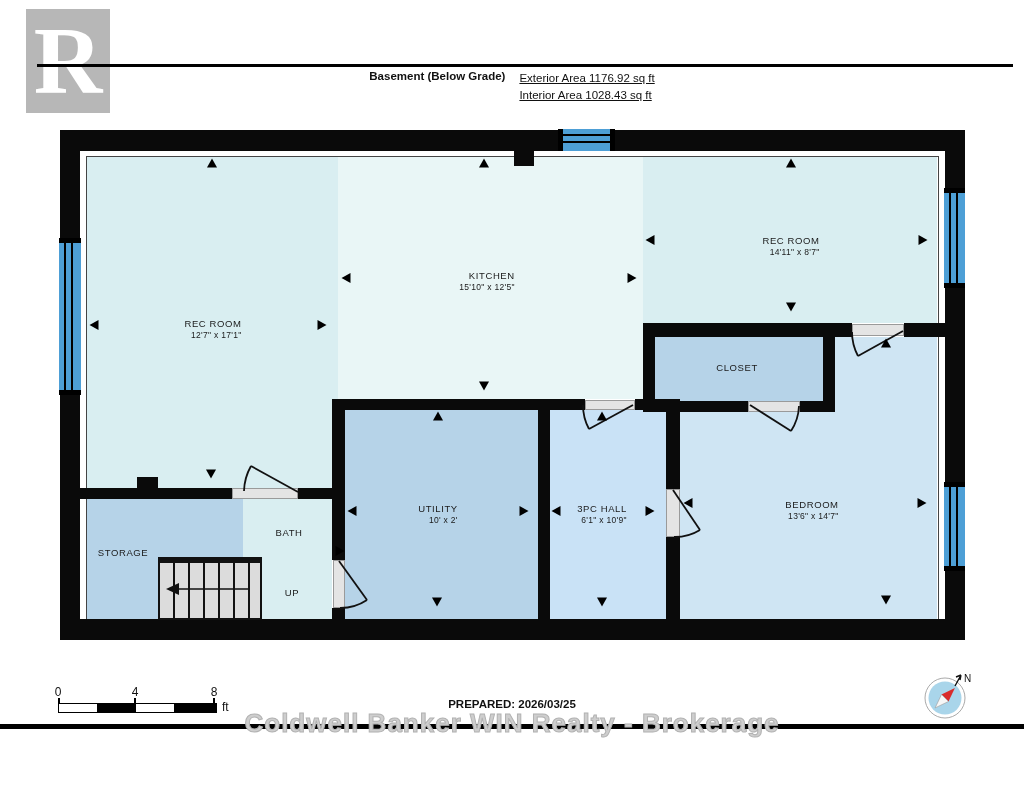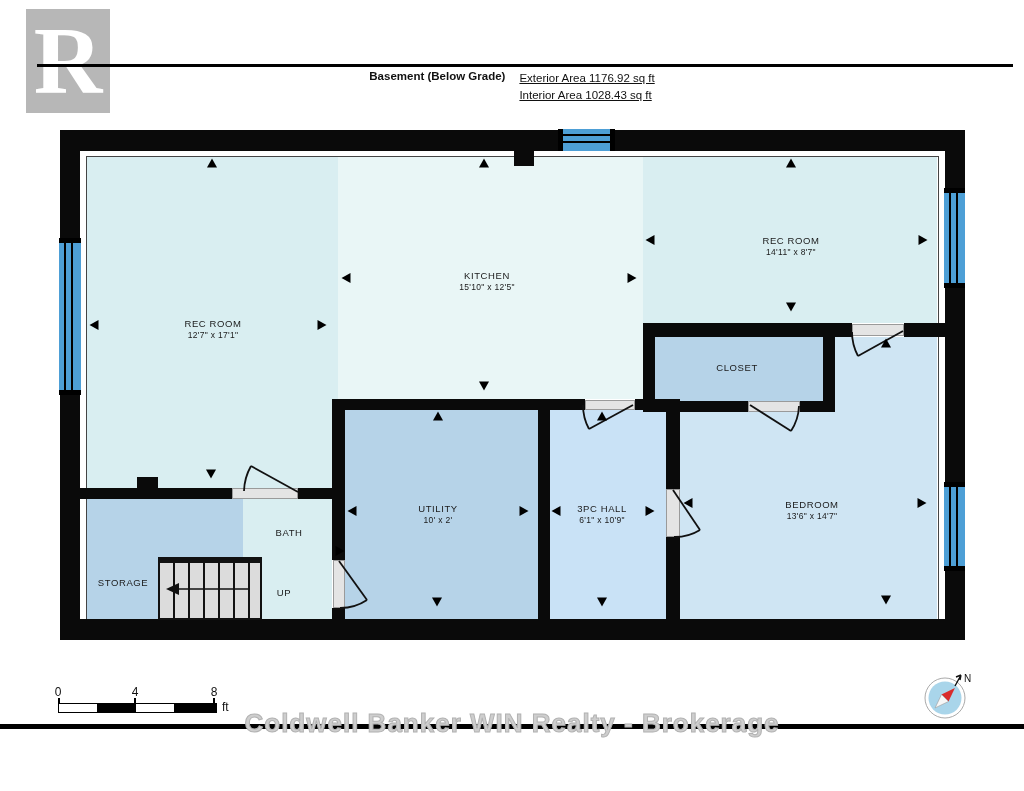--- a/index.html
+++ b/index.html
@@ -26,21 +26,21 @@
   .win{position:absolute;background:var(--windowBlue);z-index:5;box-sizing:border-box;}
   .win.v{border-top:5px solid #000;border-bottom:5px solid #000;
          background-image:linear-gradient(90deg,transparent 0 5px,#000 5px 7px,transparent 7px 12px,#000 12px 14px,transparent 14px);}
   .win.h{border-left:5px solid #000;border-right:5px solid #000;
          background-image:linear-gradient(transparent 0 5px,#000 5px 7px,transparent 7px 12px,#000 12px 14px,transparent 14px);}
   .door{position:absolute;background:var(--doorGray);border:1px solid #9a9a9a;box-sizing:border-box;z-index:6;}
   .stairs{position:absolute;left:158px;top:557px;width:104px;height:63px;background:var(--stairGray);
           border:2px solid #111;border-top:6px solid #111;box-sizing:border-box;z-index:6;
           background-image:repeating-linear-gradient(90deg,transparent 0 13px,#111 13px 15px);}
   .overlay{position:absolute;left:0;top:0;z-index:7;pointer-events:none;}
-  .rlabel{position:absolute;transform:translate(-50%,-50%);text-align:center;z-index:8;white-space:nowrap;}
+  .rlabel{position:absolute;transform:translate(-50%,-50%);text-align:right;z-index:8;white-space:nowrap;}
   .rlabel .rn{font-size:9.5px;letter-spacing:0.6px;color:#1a1a1a;}
   .rlabel .rd{font-size:8.5px;letter-spacing:0.3px;color:#1a1a1a;margin-top:1px;}
   .arr{position:absolute;width:0;height:0;border:5px solid transparent;transform:translate(-50%,-50%);z-index:8;}
   .arr.up{border-bottom:9px solid #000;border-top:0;}
   .arr.down{border-top:9px solid #000;border-bottom:0;}
   .arr.left{border-right:9px solid #000;border-left:0;}
   .arr.right{border-left:9px solid #000;border-right:0;}
   
   .sb-num{position:absolute;font-size:12px;transform:translateX(-50%);z-index:3;}
   .sb-tick{position:absolute;width:2px;height:6px;background:#000;z-index:3;}
@@ -160,27 +160,27 @@
     <div class="rd">10' x 2'</div>
   </div>
   <div class="rlabel" style="left:602px;top:514px;">
     <div class="rn">3PC HALL</div>
     <div class="rd">6'1" x 10'9"</div>
   </div>
   <div class="rlabel" style="left:812px;top:510px;">
     <div class="rn">BEDROOM</div>
     <div class="rd">13'6" x 14'7"</div>
   </div>
-  <div class="rlabel" style="left:123px;top:552px;margin-top:30px;">
+  <div class="rlabel" style="left:123px;top:552px;">
     <div class="rn">STORAGE</div>
   </div>
   <div class="rlabel" style="left:289px;top:532px;">
     <div class="rn">BATH</div>
   </div>
-  <div class="rlabel" style="left:284px;top:592px;">
+  <div class="rlabel" style="left:292px;top:592px;">
     <div class="rn">UP</div>
   </div>
 
   <i class="arr up" style="left:212px;top:163px;"></i>
   <i class="arr left" style="left:94px;top:325px;"></i>
   <i class="arr right" style="left:322px;top:325px;"></i>
   <i class="arr down" style="left:211px;top:474px;"></i>
   <i class="arr up" style="left:484px;top:163px;"></i>
   <i class="arr left" style="left:346px;top:278px;"></i>
   <i class="arr right" style="left:632px;top:278px;"></i>
@@ -205,20 +205,21 @@
 
   <div class="sb-num" style="left:58px;top:685px;">0</div>
   <div class="sb-num" style="left:135px;top:685px;">4</div>
   <div class="sb-num" style="left:214px;top:685px;">8</div>
   <div class="sb-tick" style="left:58px;top:698px;"></div>
   <div class="sb-tick" style="left:134px;top:698px;"></div>
   <div class="sb-tick" style="left:213px;top:698px;"></div>
   <div class="sb-bar"></div>
   <div class="sb-ft">ft</div>
 
+  <div class="prepared">PREPARED: 2026/03/25</div>
   <div class="footer-line"></div>
   <div class="watermark">Coldwell Banker WIN Realty - Brokerage</div>
 
   <svg class="compass" width="66" height="66" viewBox="0 0 66 66">
     <circle cx="31" cy="36" r="20" fill="#fff" stroke="#aaa" stroke-width="1"></circle>
     <circle cx="31" cy="36" r="16.5" fill="var(--compassBlue)"></circle>
     <polygon points="40.9,26.1 34.5,39.5 27.5,32.5" fill="var(--compassRed)"></polygon>
     <polygon points="21.1,45.9 34.5,39.5 27.5,32.5" fill="#f7f7f7" stroke="#999" stroke-width="0.6"></polygon>
     <path d="M41,24 L47,13 M47,13 L42,15 M47,13 L46,18" stroke="#111" stroke-width="1.4" fill="none"></path>
     <text x="50" y="20" font-size="10" fill="#111" font-family="Liberation Sans, sans-serif">N</text>

